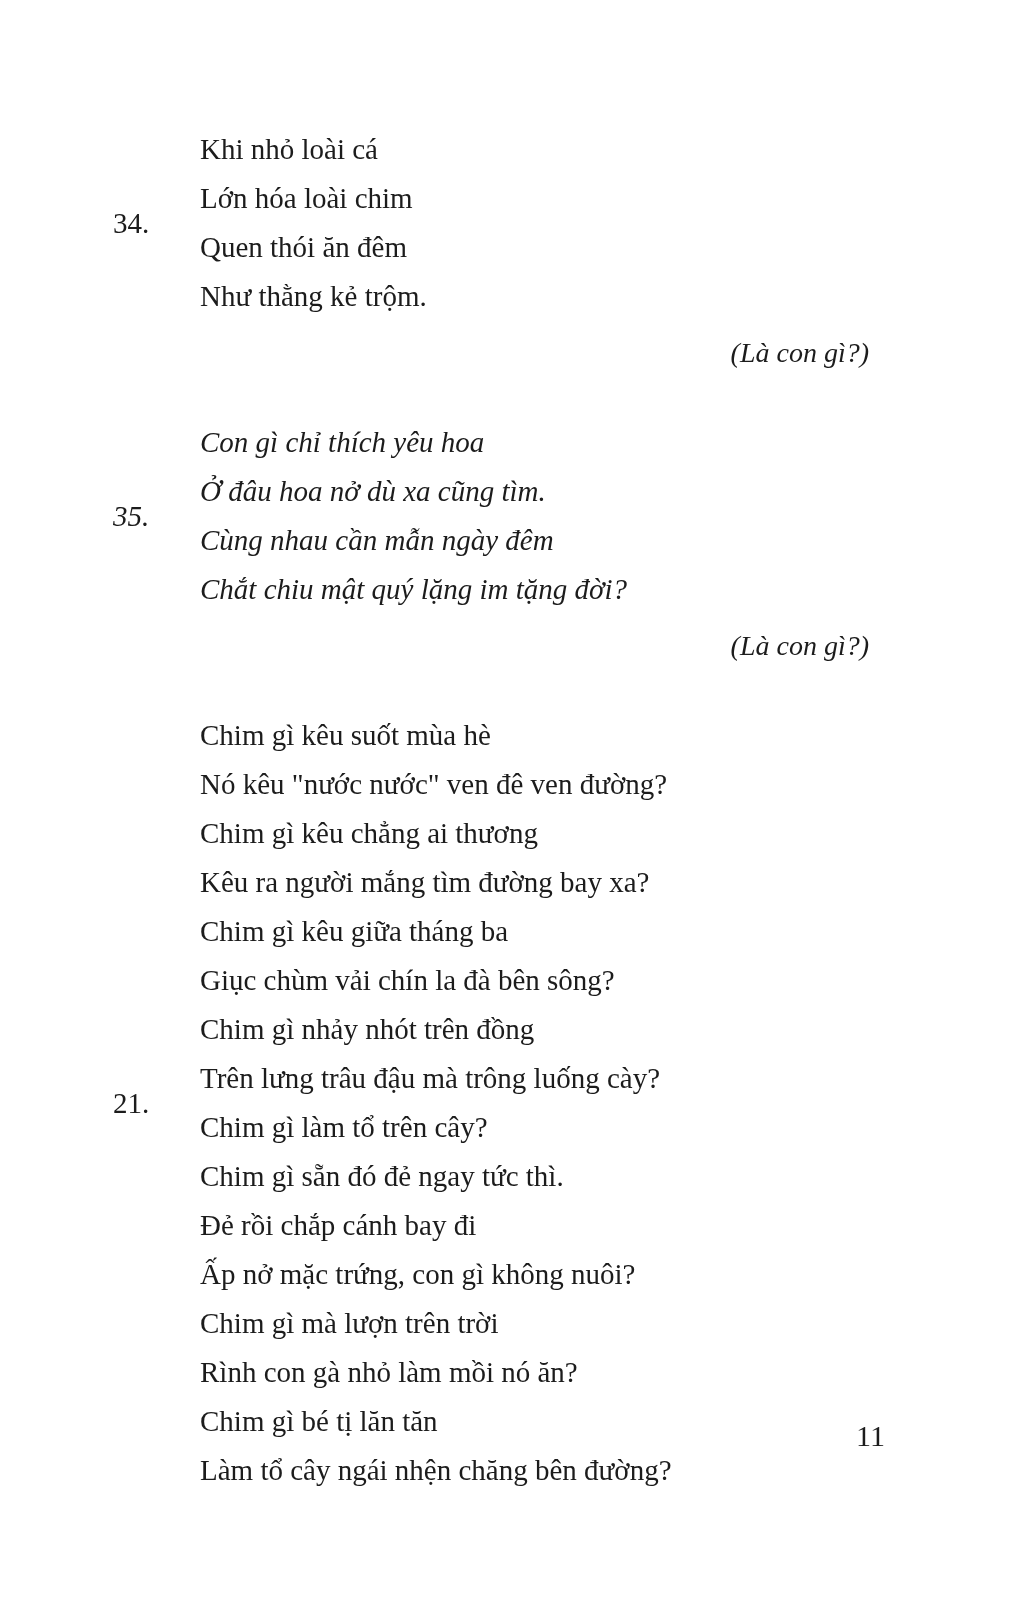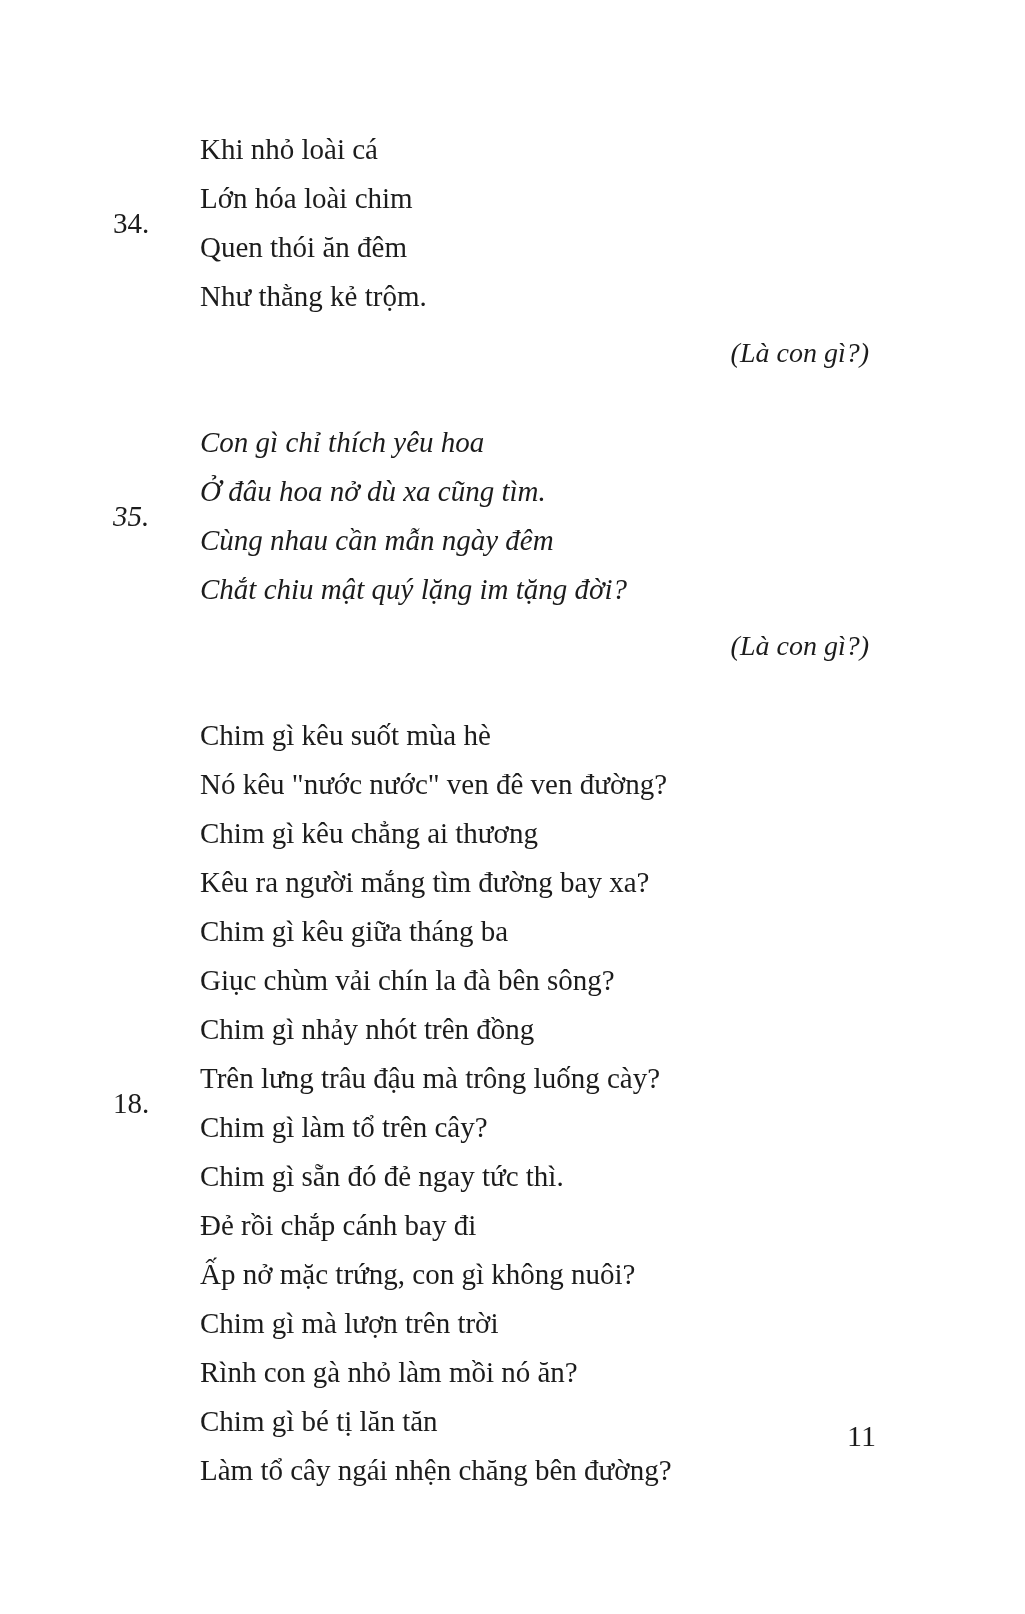--- a/index.html
+++ b/index.html
@@ -46,21 +46,21 @@
     text-align: right;
     margin: 8px 11px 40px 0;
   }
   .riddle:nth-of-type(3) {
     margin-top: 32px;
     font-style: italic;
   }
   .page-number {
     position: absolute;
     top: 1418px;
-    right: 149px;
+    right: 140px;
     font-size: 30px;
     line-height: 36px;
   }
 </style>
 </head>
 <body>
 
 <div class="page">
   <div>
       <div class="riddle">
@@ -77,21 +77,21 @@
         <div class="riddle-number">35.</div>
         <div class="riddle-lines">
           <p class="riddle-line">Con gì chỉ thích yêu hoa</p>
           <p class="riddle-line">Ở đâu hoa nở dù xa cũng tìm.</p>
           <p class="riddle-line">Cùng nhau cần mẫn ngày đêm</p>
           <p class="riddle-line">Chắt chiu mật quý lặng im tặng đời?</p>
         </div>
       </div>
       <div class="answer-prompt">(Là con gì?)</div>
       <div class="riddle">
-        <div class="riddle-number">18.</div>
+        <div class="riddle-number">21.</div>
         <div class="riddle-lines">
           <p class="riddle-line">Chim gì kêu suốt mùa hè</p>
           <p class="riddle-line">Nó kêu "nước nước" ven đê ven đường?</p>
           <p class="riddle-line">Chim gì kêu chẳng ai thương</p>
           <p class="riddle-line">Kêu ra người mắng tìm đường bay xa?</p>
           <p class="riddle-line">Chim gì kêu giữa tháng ba</p>
           <p class="riddle-line">Giục chùm vải chín la đà bên sông?</p>
           <p class="riddle-line">Chim gì nhảy nhót trên đồng</p>
           <p class="riddle-line">Trên lưng trâu đậu mà trông luống cày?</p>
           <p class="riddle-line">Chim gì làm tổ trên cây?</p>

